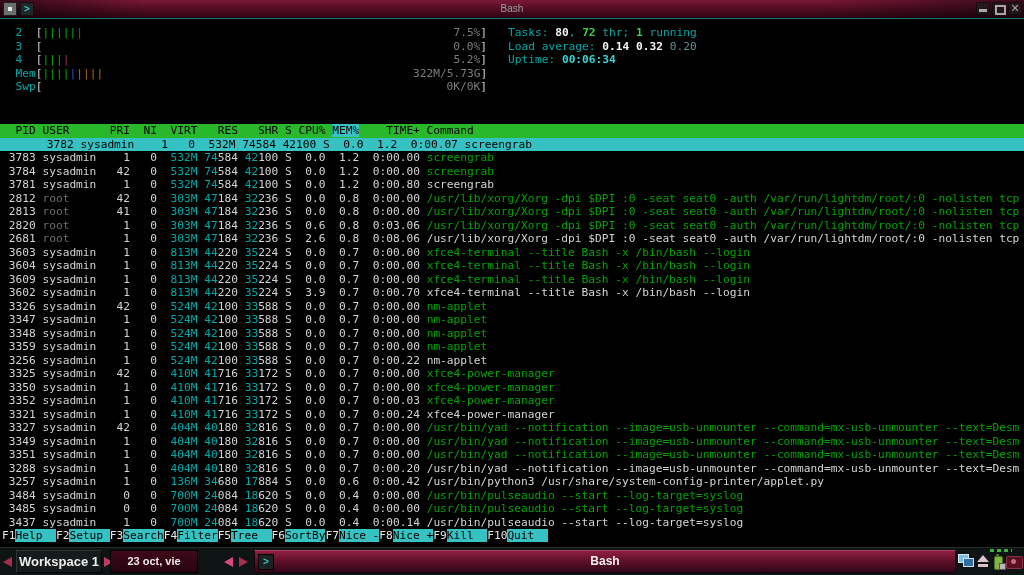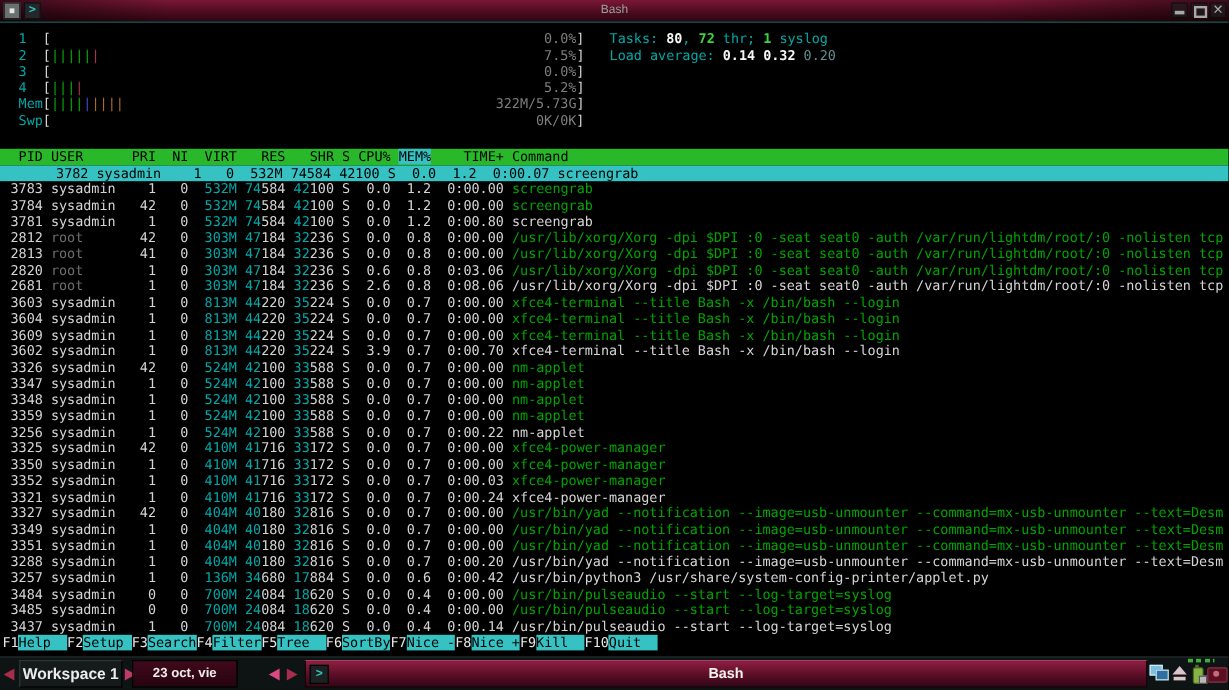--- a/index.html
+++ b/index.html
@@ -99,30 +99,30 @@
       </div>
     <div class="wbtn wbtn-max">
         <i></i>
       </div>
     <div class="wbtn wbtn-close">✕</div>
   </div>
   <div class="tb-underline"></div>
 
   <div class="term">
     <div class="meters" id="meters">
-        <div class="line"><span class="w">  </span><span class="cy">1  </span><span class="w">[</span><span class="w">                                                             </span><span class="gy">0.0%</span><span class="w">]</span></div>
         <div class="line"><span class="w">  </span><span class="cy">2  </span><span class="w">[</span><span class="tick-g">|</span><span class="tick-g">|</span><span class="tick-g">|</span><span class="tick-g">|</span><span class="tick-g">|</span><span class="tick-r">|</span><span class="w">                                                       </span><span class="gy">7.5%</span><span class="w">]</span></div>
         <div class="line"><span class="w">  </span><span class="cy">3  </span><span class="w">[</span><span class="w">                                                             </span><span class="gy">0.0%</span><span class="w">]</span></div>
         <div class="line"><span class="w">  </span><span class="cy">4  </span><span class="w">[</span><span class="tick-g">|</span><span class="tick-g">|</span><span class="tick-g">|</span><span class="tick-r">|</span><span class="w">                                                         </span><span class="gy">5.2%</span><span class="w">]</span></div>
         <div class="line"><span class="w">  </span><span class="cy">Mem</span><span class="w">[</span><span class="tick-g">|</span><span class="tick-g">|</span><span class="tick-g">|</span><span class="tick-g">|</span><span class="tick-b">|</span><span class="tick-o">|</span><span class="tick-o">|</span><span class="tick-o">|</span><span class="tick-o">|</span><span class="w">                                              </span><span class="gy">322M/5.73G</span><span class="w">]</span></div>
         <div class="line"><span class="w">  </span><span class="cy">Swp</span><span class="w">[</span><span class="w">                                                            </span><span class="gy">0K/0K</span><span class="w">]</span></div>
       </div>
     <div class="infocol" id="infocol">
-        <div class="line"><span class="cy">Tasks: </span><span class="bw">80</span><span class="cy">, </span><span class="bg">72</span><span class="cy"> thr; </span><span class="bg">1</span><span class="cy"> syslog</span></div>
+        <div class="line"><span class="cy">Tasks: </span><span class="bw">80</span><span class="cy">, </span><span class="bg">72</span><span class="cy"> thr; </span><span class="bg">1</span><span class="cy"> running</span></div>
         <div class="line"><span class="cy">Load average: </span><span class="bw">0.14 </span><span class="bw">0.32 </span><span class="dc">0.20</span></div>
+        <div class="line"><span class="cy">Uptime: </span><span class="bc">00:06:34</span></div>
       </div>
     <div class="ptable" id="ptable">
         <div class="line thead"><span>  PID</span><span> </span><span>USER     </span><span> </span><span>PRI</span><span> </span><span> NI</span><span> </span><span> VIRT</span><span> </span><span>  RES</span><span> </span><span>  SHR</span><span> </span><span>S</span><span> </span><span>CPU%</span><span> </span><span class="sortcell">MEM%</span><span> </span><span>   TIME+</span><span> </span><span>Command</span></div>
         <div class="line trow sel"><span> 3782</span><span> </span><span>sysadmin </span><span> </span><span>  1</span><span> </span><span>  0</span><span> </span><span class="cy"> 532M</span><span> </span><span>74584</span><span> </span><span>42100</span><span> </span><span>S</span><span> </span><span> 0.0</span><span> </span><span> 1.2</span><span> </span><span> 0:00.07</span><span> </span><span>screengrab</span></div>
         <div class="line trow"><span> 3783</span><span> </span><span>sysadmin </span><span> </span><span>  1</span><span> </span><span>  0</span><span> </span><span class="cy"> 532M</span><span> </span><span class="cy">74</span><span>584</span><span> </span><span class="cy">42</span><span>100</span><span> </span><span>S</span><span> </span><span> 0.0</span><span> </span><span> 1.2</span><span> </span><span> 0:00.00</span><span> </span><span class="gr">screengrab</span></div>
         <div class="line trow"><span> 3784</span><span> </span><span>sysadmin </span><span> </span><span> 42</span><span> </span><span>  0</span><span> </span><span class="cy"> 532M</span><span> </span><span class="cy">74</span><span>584</span><span> </span><span class="cy">42</span><span>100</span><span> </span><span>S</span><span> </span><span> 0.0</span><span> </span><span> 1.2</span><span> </span><span> 0:00.00</span><span> </span><span class="gr">screengrab</span></div>
         <div class="line trow"><span> 3781</span><span> </span><span>sysadmin </span><span> </span><span>  1</span><span> </span><span>  0</span><span> </span><span class="cy"> 532M</span><span> </span><span class="cy">74</span><span>584</span><span> </span><span class="cy">42</span><span>100</span><span> </span><span>S</span><span> </span><span> 0.0</span><span> </span><span> 1.2</span><span> </span><span> 0:00.80</span><span> </span><span>screengrab</span></div>
         <div class="line trow"><span> 2812</span><span> </span><span class="dim">root     </span><span> </span><span> 42</span><span> </span><span>  0</span><span> </span><span class="cy"> 303M</span><span> </span><span class="cy">47</span><span>184</span><span> </span><span class="cy">32</span><span>236</span><span> </span><span>S</span><span> </span><span> 0.0</span><span> </span><span> 0.8</span><span> </span><span> 0:00.00</span><span> </span><span class="gr">/usr/lib/xorg/Xorg -dpi $DPI :0 -seat seat0 -auth /var/run/lightdm/root/:0 -nolisten tcp</span></div>
         <div class="line trow"><span> 2813</span><span> </span><span class="dim">root     </span><span> </span><span> 41</span><span> </span><span>  0</span><span> </span><span class="cy"> 303M</span><span> </span><span class="cy">47</span><span>184</span><span> </span><span class="cy">32</span><span>236</span><span> </span><span>S</span><span> </span><span> 0.0</span><span> </span><span> 0.8</span><span> </span><span> 0:00.00</span><span> </span><span class="gr">/usr/lib/xorg/Xorg -dpi $DPI :0 -seat seat0 -auth /var/run/lightdm/root/:0 -nolisten tcp</span></div>
         <div class="line trow"><span> 2820</span><span> </span><span class="dim">root     </span><span> </span><span>  1</span><span> </span><span>  0</span><span> </span><span class="cy"> 303M</span><span> </span><span class="cy">47</span><span>184</span><span> </span><span class="cy">32</span><span>236</span><span> </span><span>S</span><span> </span><span> 0.6</span><span> </span><span> 0.8</span><span> </span><span> 0:03.06</span><span> </span><span class="gr">/usr/lib/xorg/Xorg -dpi $DPI :0 -seat seat0 -auth /var/run/lightdm/root/:0 -nolisten tcp</span></div>

